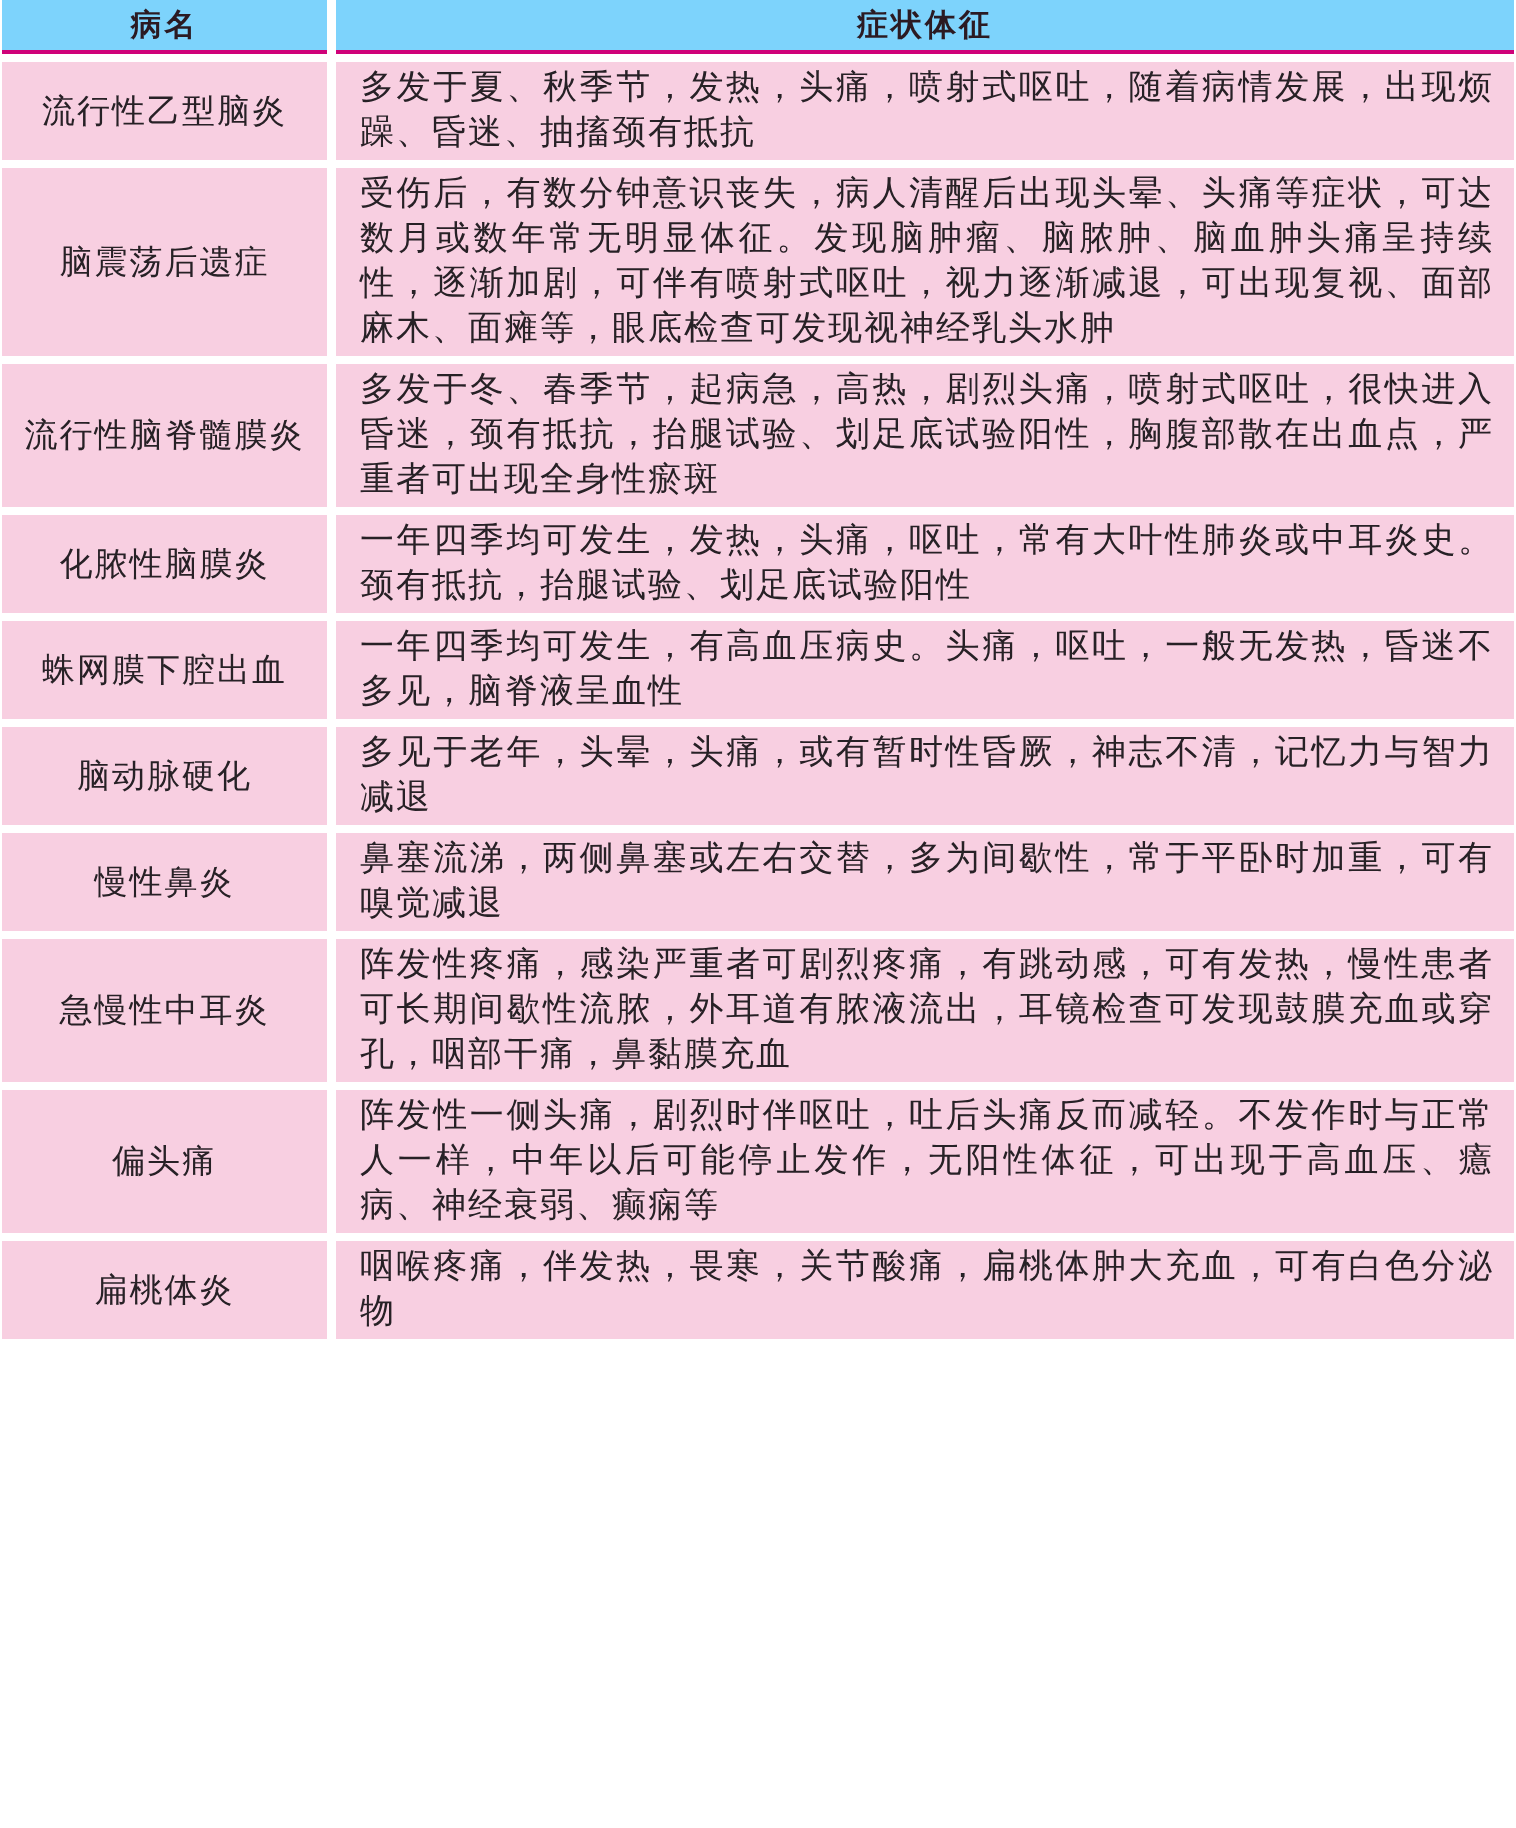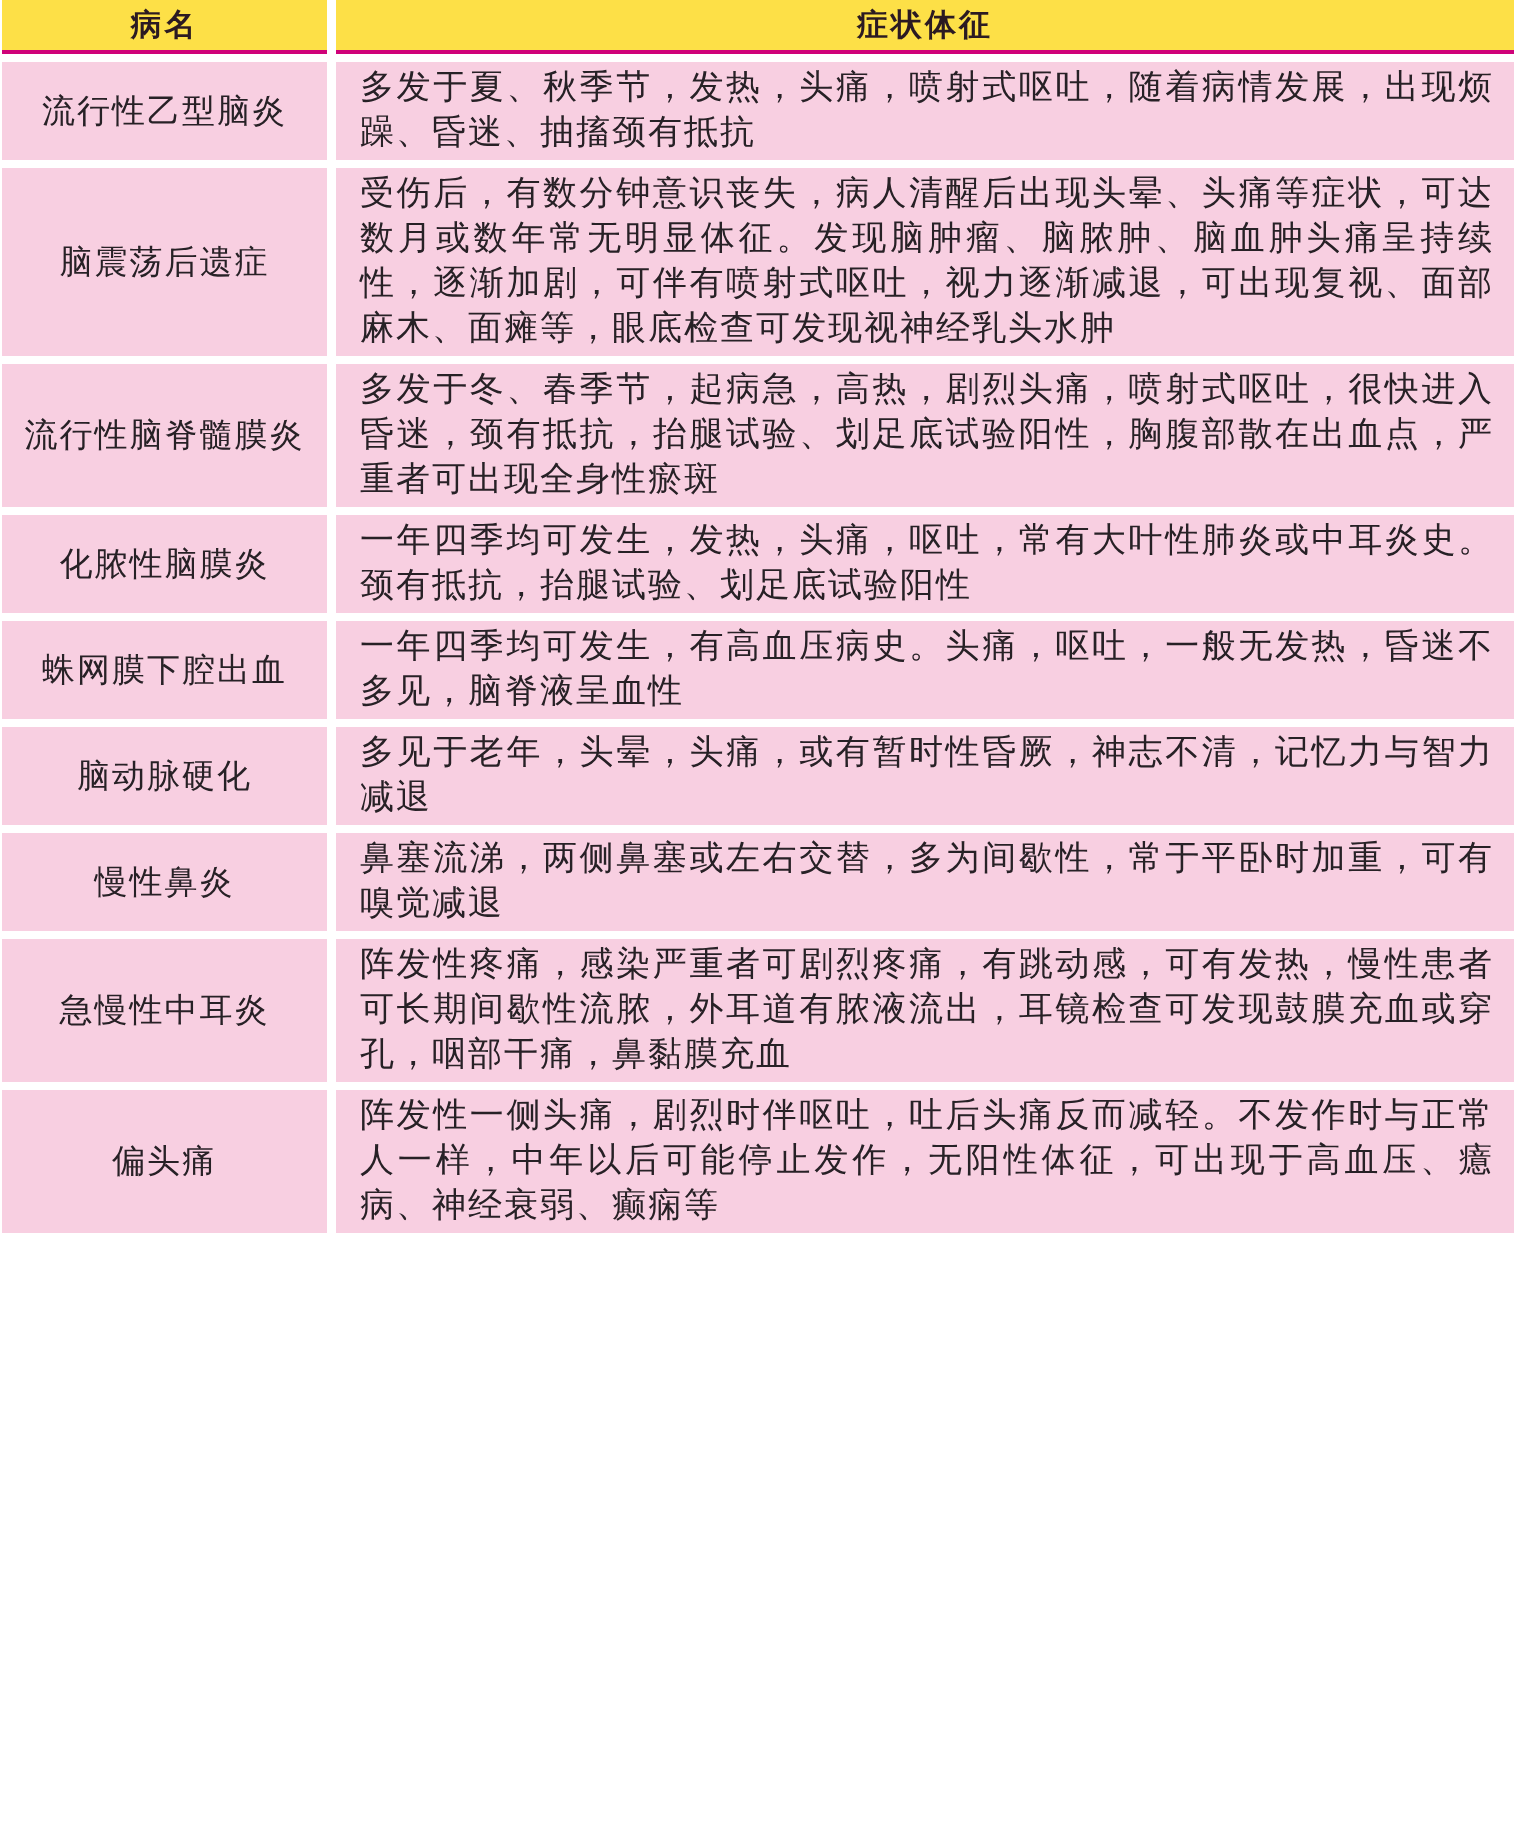--- a/index.html
+++ b/index.html
@@ -15,21 +15,21 @@
     background: #ffffff;
   }
   table.disease-table {
     border-collapse: separate;
     border-spacing: 9px 8px;
     width: 1530px;
     margin: -8px 0 0 -7px;
     table-layout: fixed;
   }
   th {
-    background: #fde047;
+    background: #7dd3fc;
     color: #2b1a22;
     font-size: 31px;
     font-weight: bold;
     height: 50px;
     text-align: center;
     letter-spacing: 3px;
     border-bottom: 4px solid #cf0279;
     padding: 0;
   }
   th.col-disease { width: 325px; }
@@ -96,15 +96,19 @@
           <td class="symptoms">鼻塞流涕，两侧鼻塞或左右交替，多为间歇性，常于平卧时加重，可有嗅觉减退</td>
         </tr>
         <tr>
           <td class="disease">急慢性中耳炎</td>
           <td class="symptoms">阵发性疼痛，感染严重者可剧烈疼痛，有跳动感，可有发热，慢性患者可长期间歇性流脓，外耳道有脓液流出，耳镜检查可发现鼓膜充血或穿孔，咽部干痛，鼻黏膜充血</td>
         </tr>
         <tr>
           <td class="disease">偏头痛</td>
           <td class="symptoms">阵发性一侧头痛，剧烈时伴呕吐，吐后头痛反而减轻。不发作时与正常人一样，中年以后可能停止发作，无阳性体征，可出现于高血压、癔病、神经衰弱、癫痫等</td>
         </tr>
+        <tr>
+          <td class="disease">扁桃体炎</td>
+          <td class="symptoms">咽喉疼痛，伴发热，畏寒，关节酸痛，扁桃体肿大充血，可有白色分泌物</td>
+        </tr>
       </tbody>
   </table>
 </div>
 
 </body></html>

